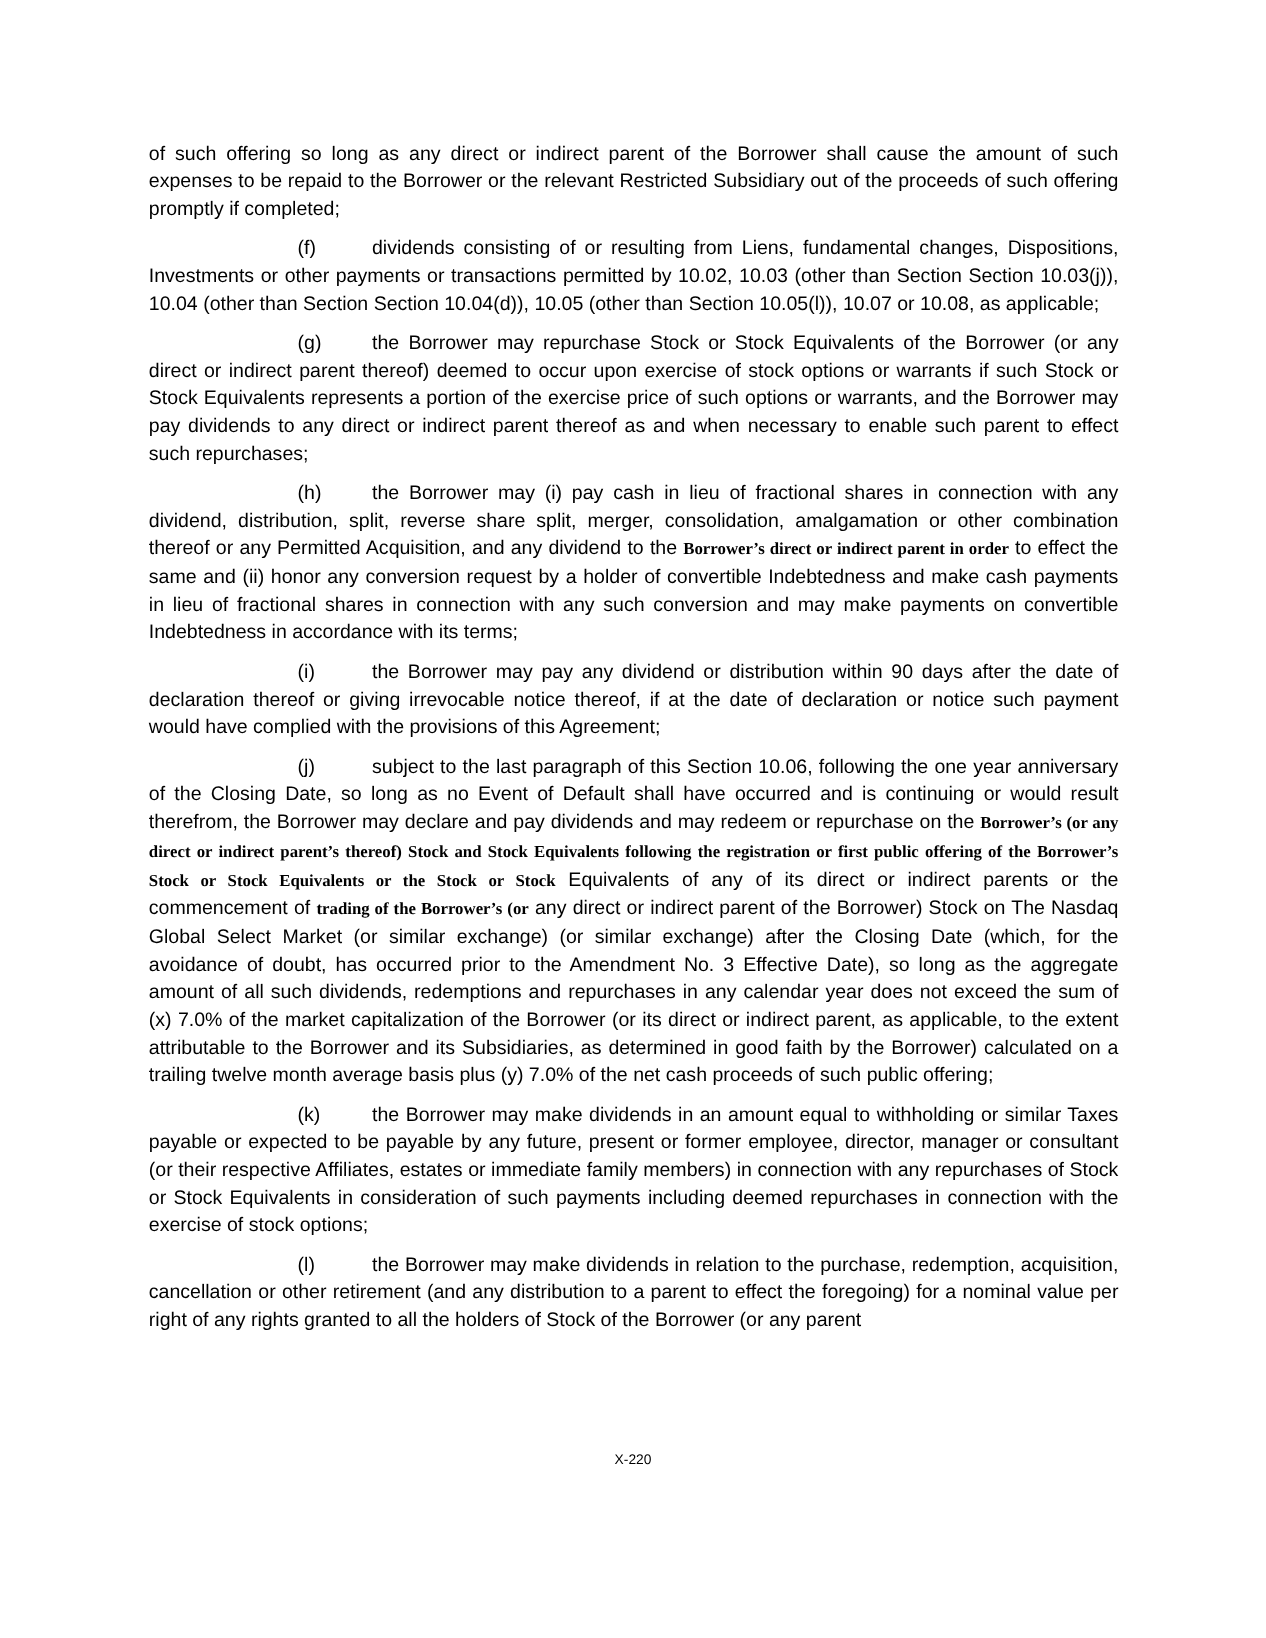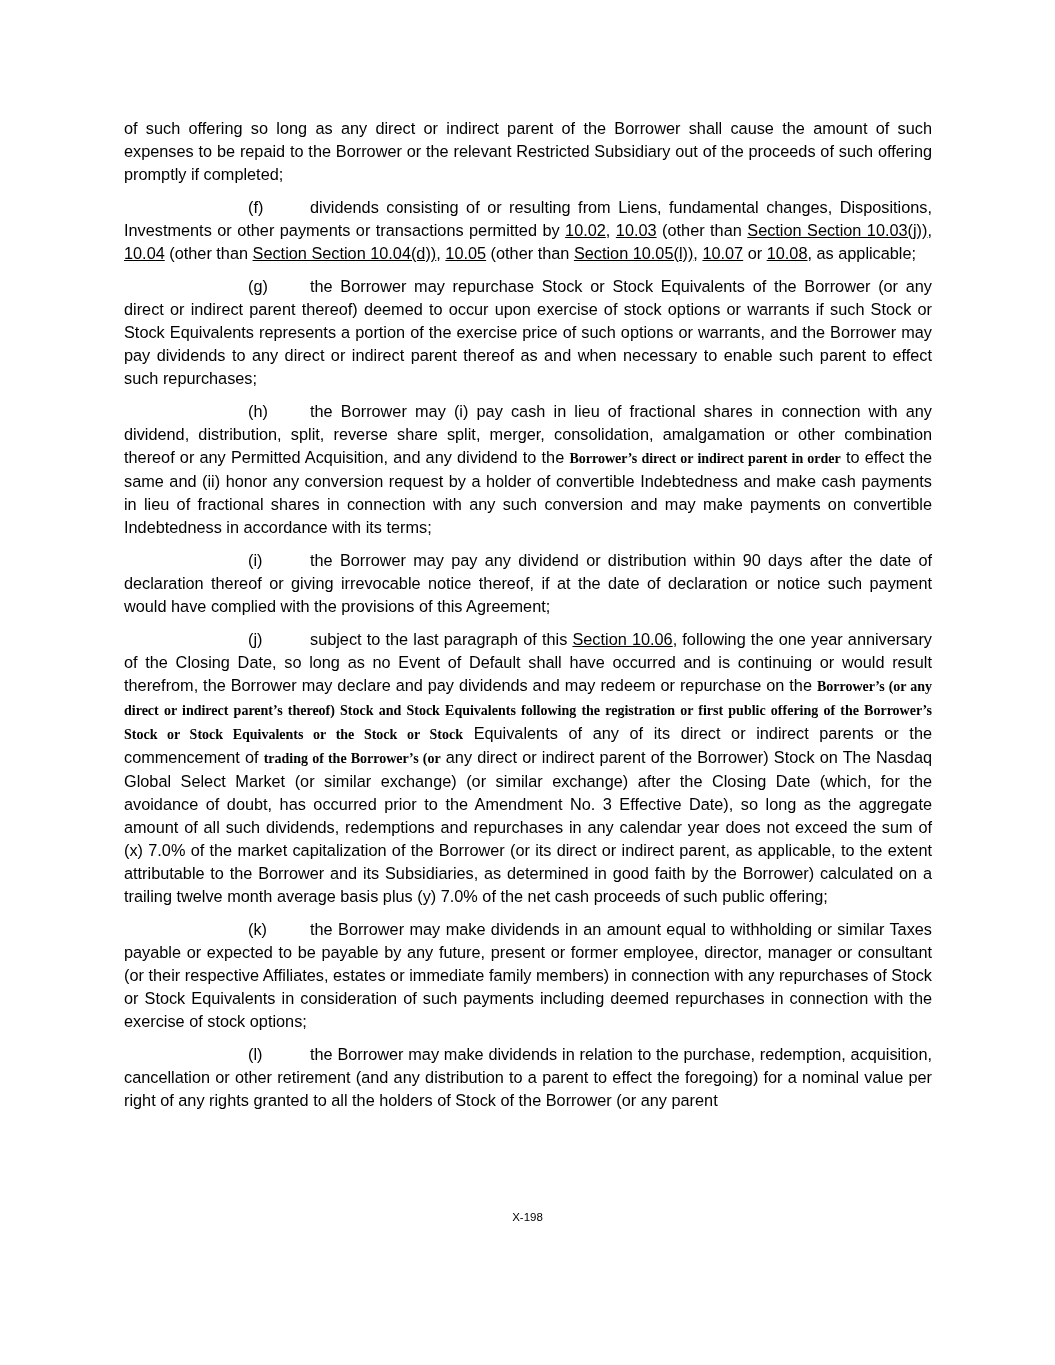--- a/index.html
+++ b/index.html
@@ -20,21 +20,21 @@
     width: 808px;
   }
   p.para {
     margin: 0 0 10px 0;
     font-size: 16.3px;
     line-height: 23px;
     text-align: justify;
   }
   p.para.lettered { text-indent: 124px; }
   .plabel { display: inline-block; width: 62px; text-indent: 0; }
-  .u { text-decoration: underline; }
+  .u { }
   .serif {
     font-family: "Liberation Serif", "DejaVu Serif", serif;
     font-size: 14px;
     font-weight: bold;
   }
   .footer {
     position: absolute;
     top: 1211px;
     left: 0;
     width: 100%;
@@ -50,15 +50,15 @@
       <p class="para"><span>of such offering so long as any direct or indirect parent of the Borrower shall cause the amount of such expenses to be repaid to the Borrower or the relevant Restricted Subsidiary out of the proceeds of such offering promptly if completed;</span></p>
       <p class="para lettered"><span class="plabel">(f)</span><span>dividends consisting of or resulting from Liens, fundamental changes, Dispositions, Investments or other payments or transactions permitted by </span><span class="u">10.02</span><span>, </span><span class="u">10.03</span><span> (other than </span><span class="u">Section Section 10.03(j))</span><span>, </span><span class="u">10.04</span><span> (other than </span><span class="u">Section Section 10.04(d))</span><span>, </span><span class="u">10.05</span><span> (other than </span><span class="u">Section 10.05(l))</span><span>, </span><span class="u">10.07</span><span> or </span><span class="u">10.08</span><span>, as applicable;</span></p>
       <p class="para lettered"><span class="plabel">(g)</span><span>the Borrower may repurchase Stock or Stock Equivalents of the Borrower (or any direct or indirect parent thereof) deemed to occur upon exercise of stock options or warrants if such Stock or Stock Equivalents represents a portion of the exercise price of such options or warrants, and the Borrower may pay dividends to any direct or indirect parent thereof as and when necessary to enable such parent to effect such repurchases;</span></p>
       <p class="para lettered"><span class="plabel">(h)</span><span>the Borrower may (i) pay cash in lieu of fractional shares in connection with any dividend, distribution, split, reverse share split, merger, consolidation, amalgamation or other combination thereof or any Permitted Acquisition, and any dividend to the </span><span class="serif">Borrower’s direct or indirect parent in order</span><span> to effect the same and (ii) honor any conversion request by a holder of convertible Indebtedness and make cash payments in lieu of fractional shares in connection with any such conversion and may make payments on convertible Indebtedness in accordance with its terms;</span></p>
       <p class="para lettered"><span class="plabel">(i)</span><span>the Borrower may pay any dividend or distribution within 90 days after the date of declaration thereof or giving irrevocable notice thereof, if at the date of declaration or notice such payment would have complied with the provisions of this Agreement;</span></p>
       <p class="para lettered"><span class="plabel">(j)</span><span>subject to the last paragraph of this </span><span class="u">Section 10.06</span><span>, following the one year anniversary of the Closing Date, so long as no Event of Default shall have occurred and is continuing or would result therefrom, the Borrower may declare and pay dividends and may redeem or repurchase on the </span><span class="serif">Borrower’s (or any direct or indirect parent’s thereof) Stock and Stock Equivalents following the registration or first public offering of the Borrower’s Stock or Stock Equivalents or the Stock or Stock</span><span> Equivalents of any of its direct or indirect parents or the commencement of </span><span class="serif">trading of the Borrower’s (or</span><span> any direct or indirect parent of the Borrower) Stock on The Nasdaq Global Select Market (or similar exchange) (or similar exchange) after the Closing Date (which, for the avoidance of doubt, has occurred prior to the Amendment No. 3 Effective Date), so long as the aggregate amount of all such dividends, redemptions and repurchases in any calendar year does not exceed the sum of (x) 7.0% of the market capitalization of the Borrower (or its direct or indirect parent, as applicable, to the extent attributable to the Borrower and its Subsidiaries, as determined in good faith by the Borrower) calculated on a trailing twelve month average basis plus (y) 7.0% of the net cash proceeds of such public offering;</span></p>
       <p class="para lettered"><span class="plabel">(k)</span><span>the Borrower may make dividends in an amount equal to withholding or similar Taxes payable or expected to be payable by any future, present or former employee, director, manager or consultant (or their respective Affiliates, estates or immediate family members) in connection with any repurchases of Stock or Stock Equivalents in consideration of such payments including deemed repurchases in connection with the exercise of stock options;</span></p>
       <p class="para lettered"><span class="plabel">(l)</span><span>the Borrower may make dividends in relation to the purchase, redemption, acquisition, cancellation or other retirement (and any distribution to a parent to effect the foregoing) for a nominal value per right of any rights granted to all the holders of Stock of the Borrower (or any parent</span></p>
     </div>
   <div class="footer">
-    <span>X-198</span>
+    <span>X-220</span>
   </div>
 </div>
 
 </body></html>

